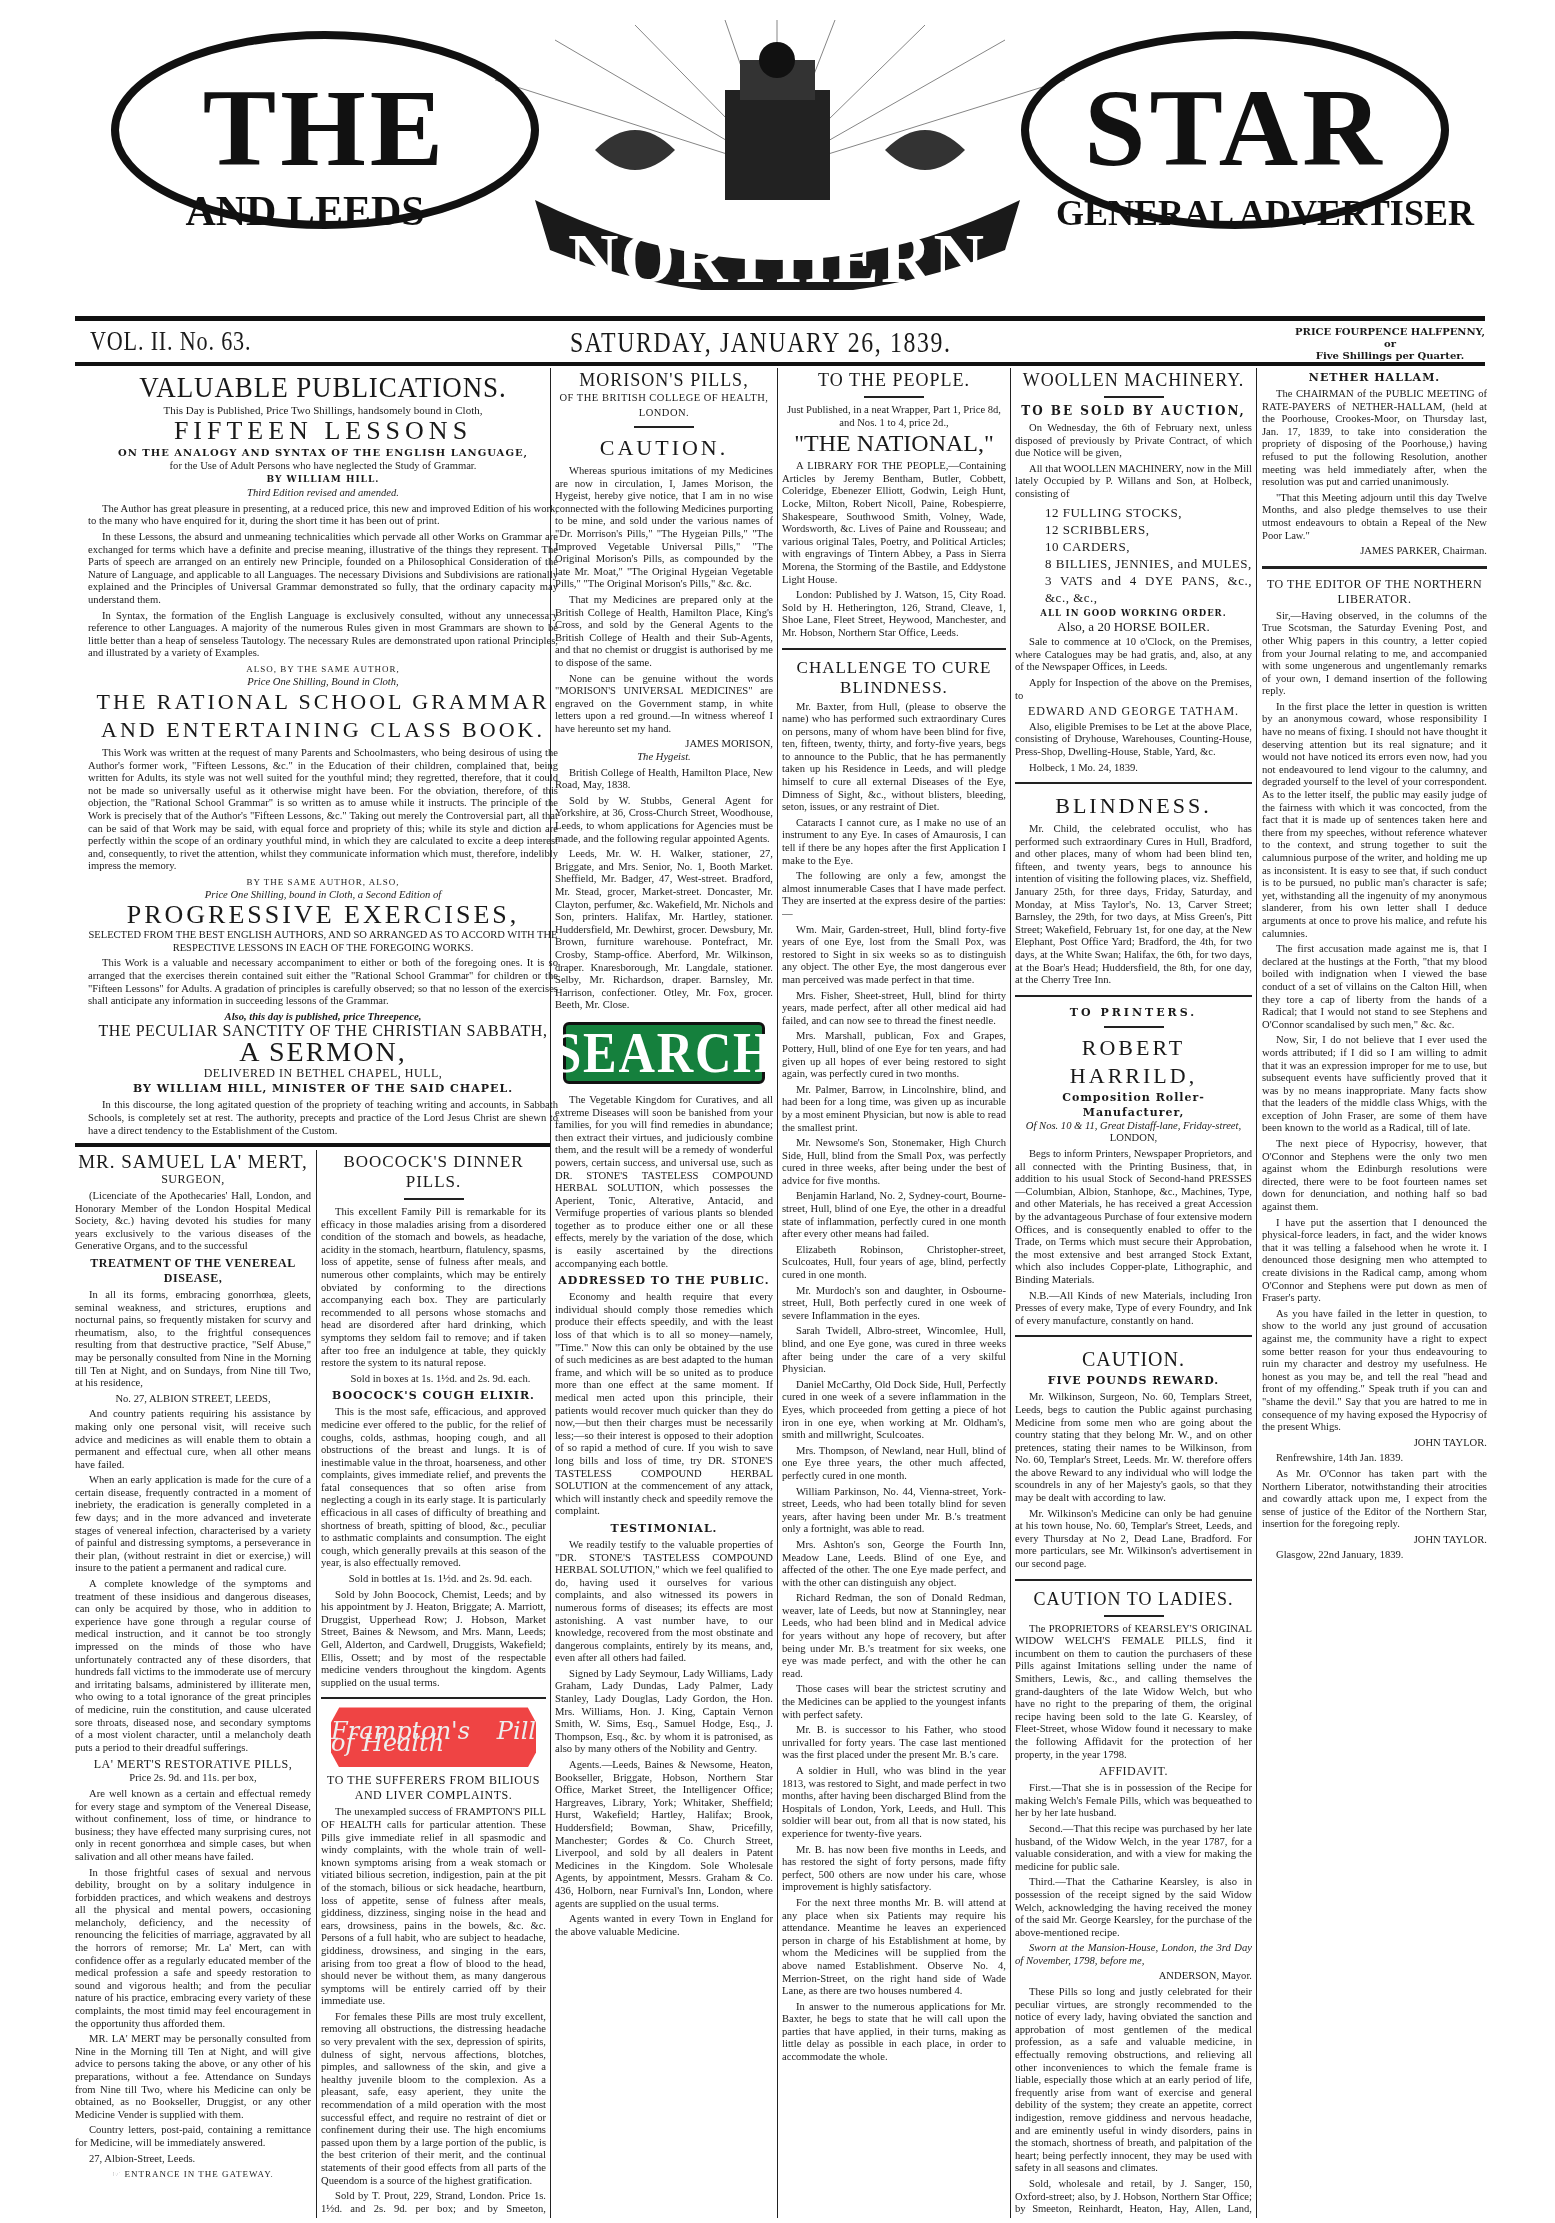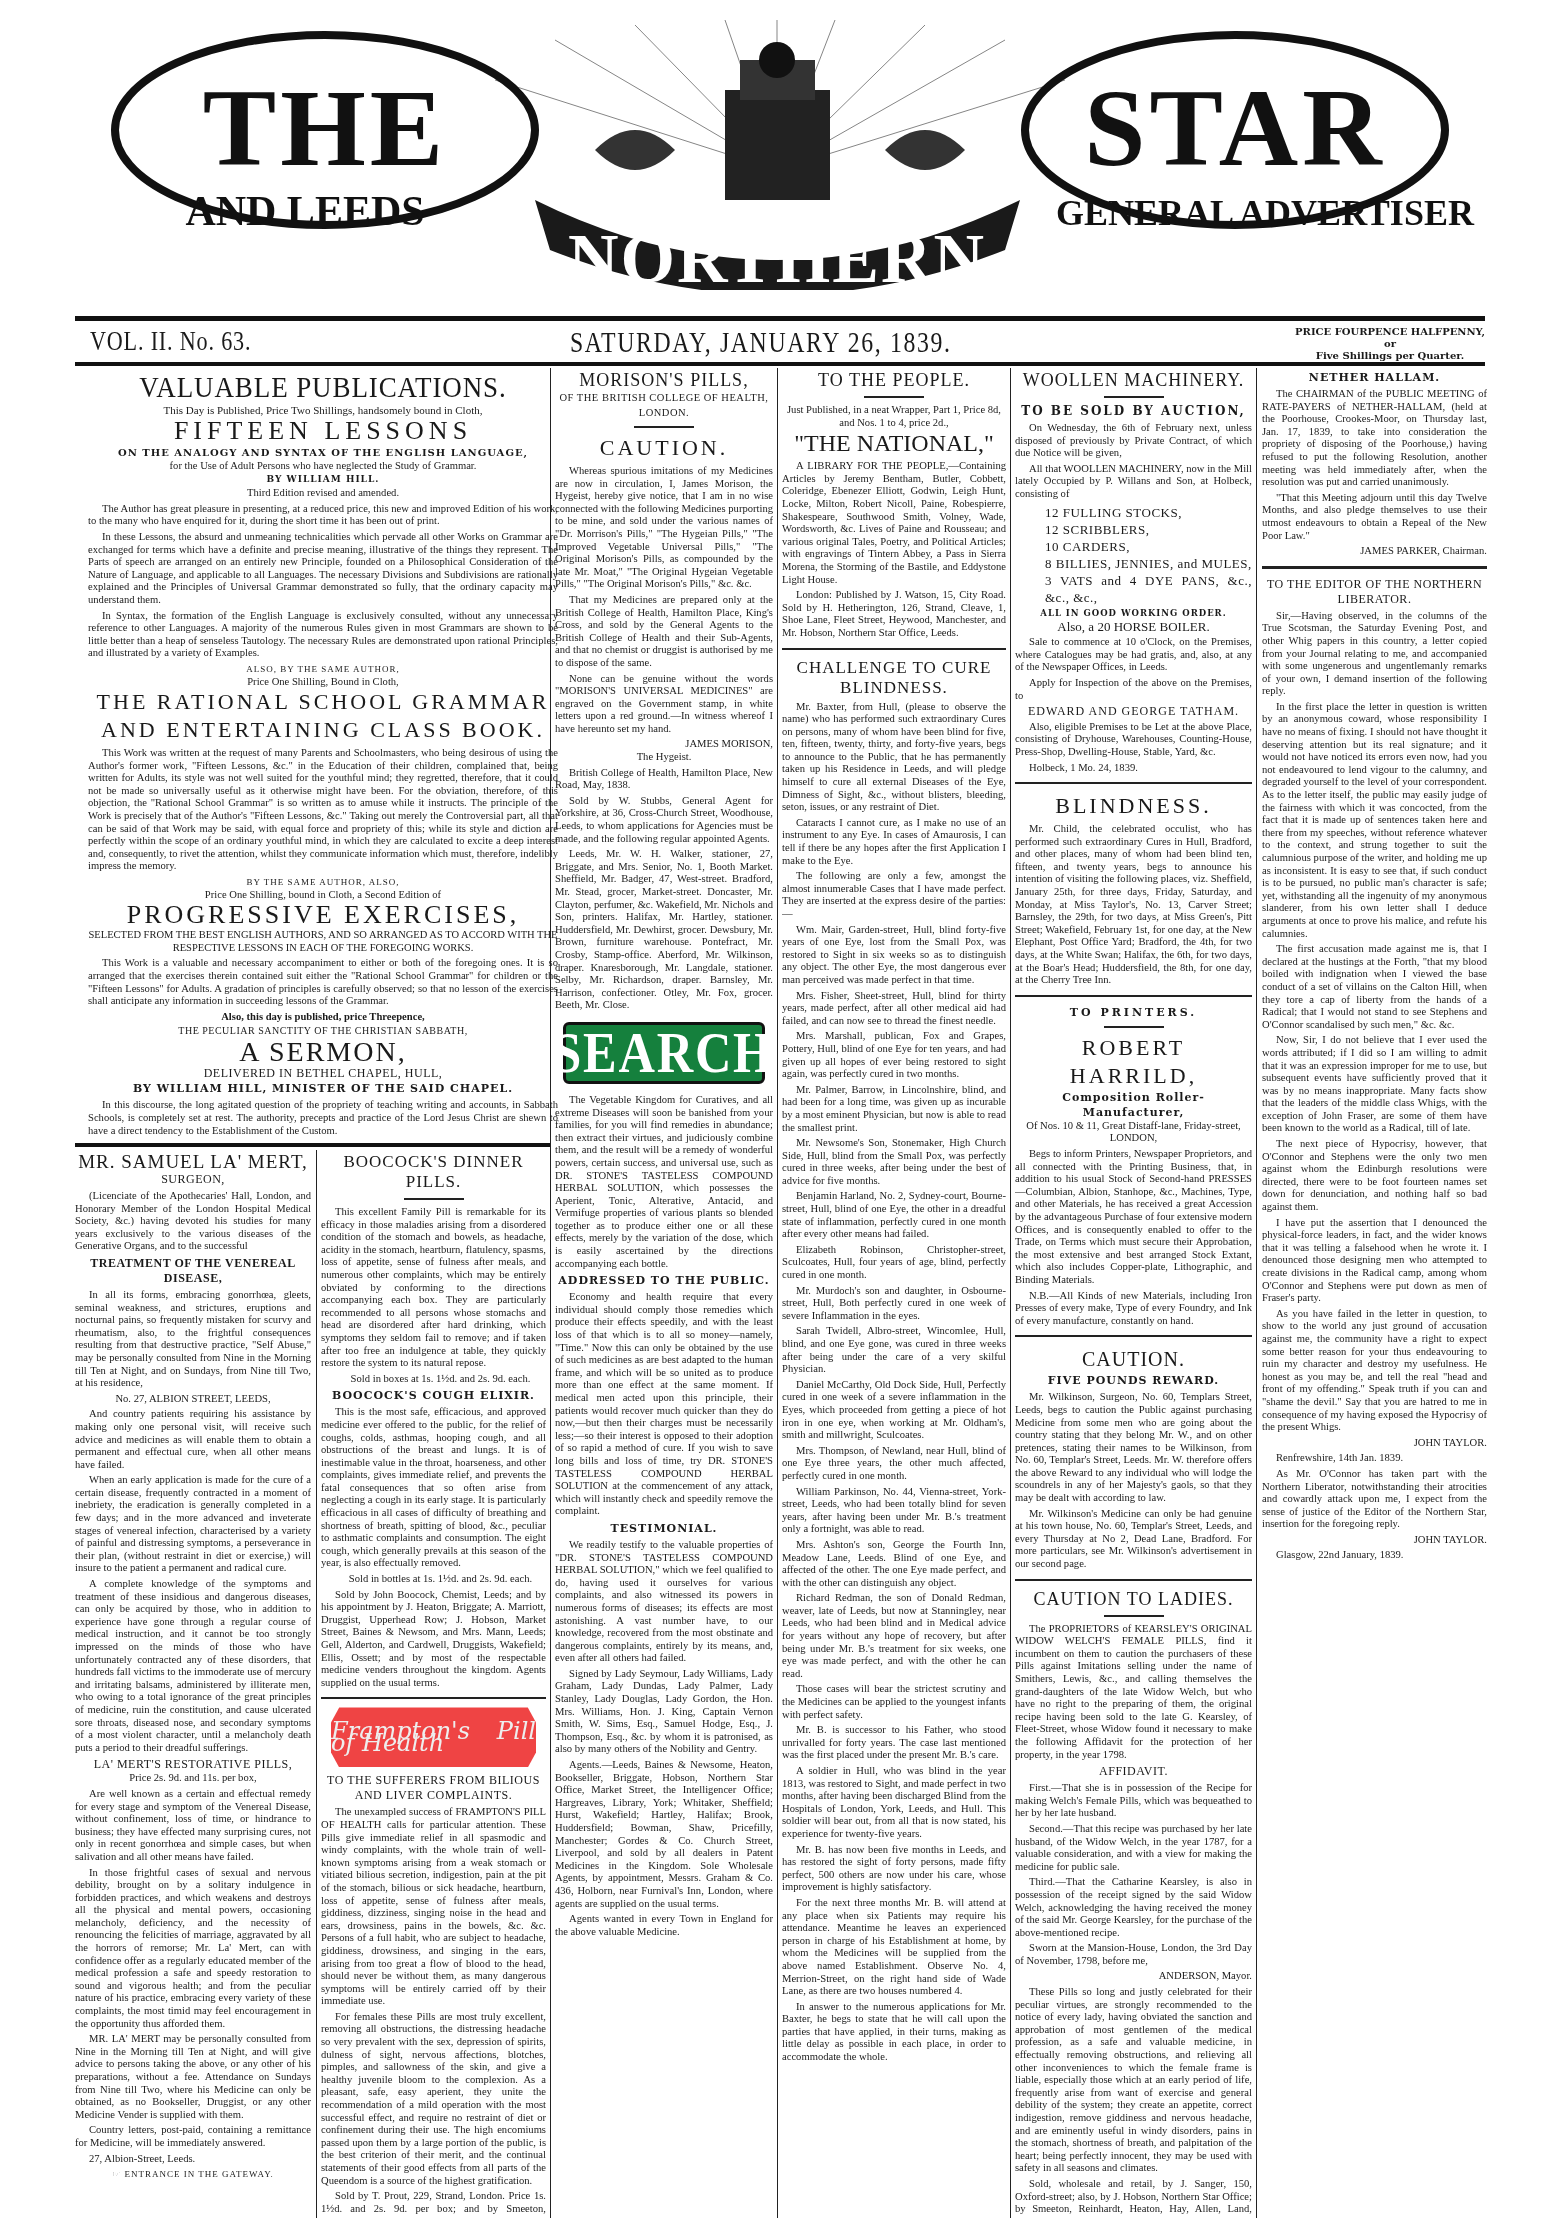--- a/index.html
+++ b/index.html
@@ -12,21 +12,21 @@
 .vol{position:absolute;left:0;top:0;font-size:27px;letter-spacing:1px;transform:scaleX(.82);transform-origin:left}
 .date{position:absolute;left:480px;top:0;font-size:29px;letter-spacing:2px;transform:scaleX(.82);transform-origin:left}
 .price{position:absolute;left:1180px;top:0;width:240px;text-align:center;font-size:10px;font-weight:bold;line-height:12px;font-family:"DejaVu Serif",serif}
 .col{position:absolute;font-size:10.6px;line-height:12.6px;text-align:justify;overflow:hidden}
 .vline{position:absolute;width:1px;background:#222}
 .h1{text-align:center;font-size:30px;line-height:34px;letter-spacing:1px;transform:scaleX(.9)}
 .h2{text-align:center;font-size:24px;line-height:28px;letter-spacing:3px}
 .h3{text-align:center;font-size:17px;line-height:20px;letter-spacing:1px}
 .h4{text-align:center;font-size:12px;line-height:15px;letter-spacing:.5px}
 .blk{text-align:center;font-family:"DejaVu Serif",serif;font-weight:bold;font-size:11px;letter-spacing:1px;line-height:15px}
-.it{}
+.it{font-style:italic}
 .c{text-align:center}
 .p{text-indent:14px;margin:3px 0}
 .sep{width:60px;height:2px;background:#222;margin:6px auto}
 .hr{height:2px;background:#222;margin:8px 0}
 .search-banner{margin:10px 8px;height:62px;background:#15803d;border:3px solid #111;border-radius:6px;display:flex;align-items:center;justify-content:center}
 .search-banner span{color:#fff;font-size:56px;font-weight:bold;letter-spacing:2px;font-family:"Liberation Serif",serif;transform:scaleX(.9)}
 .frampton-banner{margin:6px 10px;height:60px;background:#ef4444;clip-path:polygon(4% 0,96% 0,100% 25%,100% 75%,96% 100%,4% 100%,0 75%,0 25%);display:flex;align-items:center;justify-content:center}
 .frampton-banner span{color:#eee;font-style:italic;font-size:24px;font-family:"DejaVu Serif",serif}
 .list{padding-left:30px;font-size:13px;line-height:17px;letter-spacing:.5px}
 </style>
@@ -94,21 +94,21 @@
   <div class="c" style="font-size:9px;letter-spacing:1px">ALSO, BY THE SAME AUTHOR,</div>
   <div class="c it">Price One Shilling, Bound in Cloth,</div>
   <div class="h2" style="font-size:22px">THE RATIONAL SCHOOL GRAMMAR AND ENTERTAINING CLASS BOOK.</div>
   <p class="p">This Work was written at the request of many Parents and Schoolmasters, who being desirous of using the Author's former work, "Fifteen Lessons, &amp;c." in the Education of their children, complained that, being written for Adults, its style was not well suited for the youthful mind; they regretted, therefore, that it could not be made so universally useful as it otherwise might have been. For the obviation, therefore, of this objection, the "Rational School Grammar" is so written as to amuse while it instructs. The principle of the Work is precisely that of the Author's "Fifteen Lessons, &amp;c." Taking out merely the Controversial part, all that can be said of that Work may be said, with equal force and propriety of this; while its style and diction are perfectly within the scope of an ordinary youthful mind, in which they are calculated to excite a deep interest and, consequently, to rivet the attention, whilst they communicate information which must, therefore, indelibly impress the memory.</p>
   <div class="c" style="font-size:9px;letter-spacing:1px">BY THE SAME AUTHOR, ALSO,</div>
   <div class="c it">Price One Shilling, bound in Cloth, a Second Edition of</div>
   <div class="h2" style="font-size:26px">PROGRESSIVE EXERCISES,</div>
   <div class="c" style="font-size:10.5px">SELECTED FROM THE BEST ENGLISH AUTHORS, AND SO ARRANGED AS TO ACCORD WITH THE RESPECTIVE LESSONS IN EACH OF THE FOREGOING WORKS.</div>
   <p class="p">This Work is a valuable and necessary accompaniment to either or both of the foregoing ones. It is so arranged that the exercises therein contained suit either the "Rational School Grammar" for children or the "Fifteen Lessons" for Adults. A gradation of principles is carefully observed; so that no lesson of the exercises shall anticipate any information in succeeding lessons of the Grammar.</p>
   <div class="c it" style="font-weight:bold">Also, this day is published, price Threepence,</div>
-  <div class="h4" style="font-size:10px">THE PECULIAR SANCTITY OF THE CHRISTIAN SABBATH,</div>
+  <div class="h4" style="font-size:16px">THE PECULIAR SANCTITY OF THE CHRISTIAN SABBATH,</div>
   <div class="h2" style="font-size:28px;letter-spacing:2px">A SERMON,</div>
   <div class="h4">DELIVERED IN BETHEL CHAPEL, HULL,</div>
   <div class="blk">BY WILLIAM HILL, MINISTER OF THE SAID CHAPEL.</div>
   <p class="p">In this discourse, the long agitated question of the propriety of teaching writing and accounts, in Sabbath Schools, is completely set at rest. The authority, precepts and practice of the Lord Jesus Christ are shewn to have a direct tendency to the Establishment of the Custom.</p>
 
 </div>
 <div class="rule-thick" style="top:1143px;width:475px;height:4px"></div>
 
 <div class="col" style="left:75px;top:1152px;width:236px;height:1065px">
   <div class="h3" style="font-size:19px">MR. SAMUEL LA' MERT,</div>

